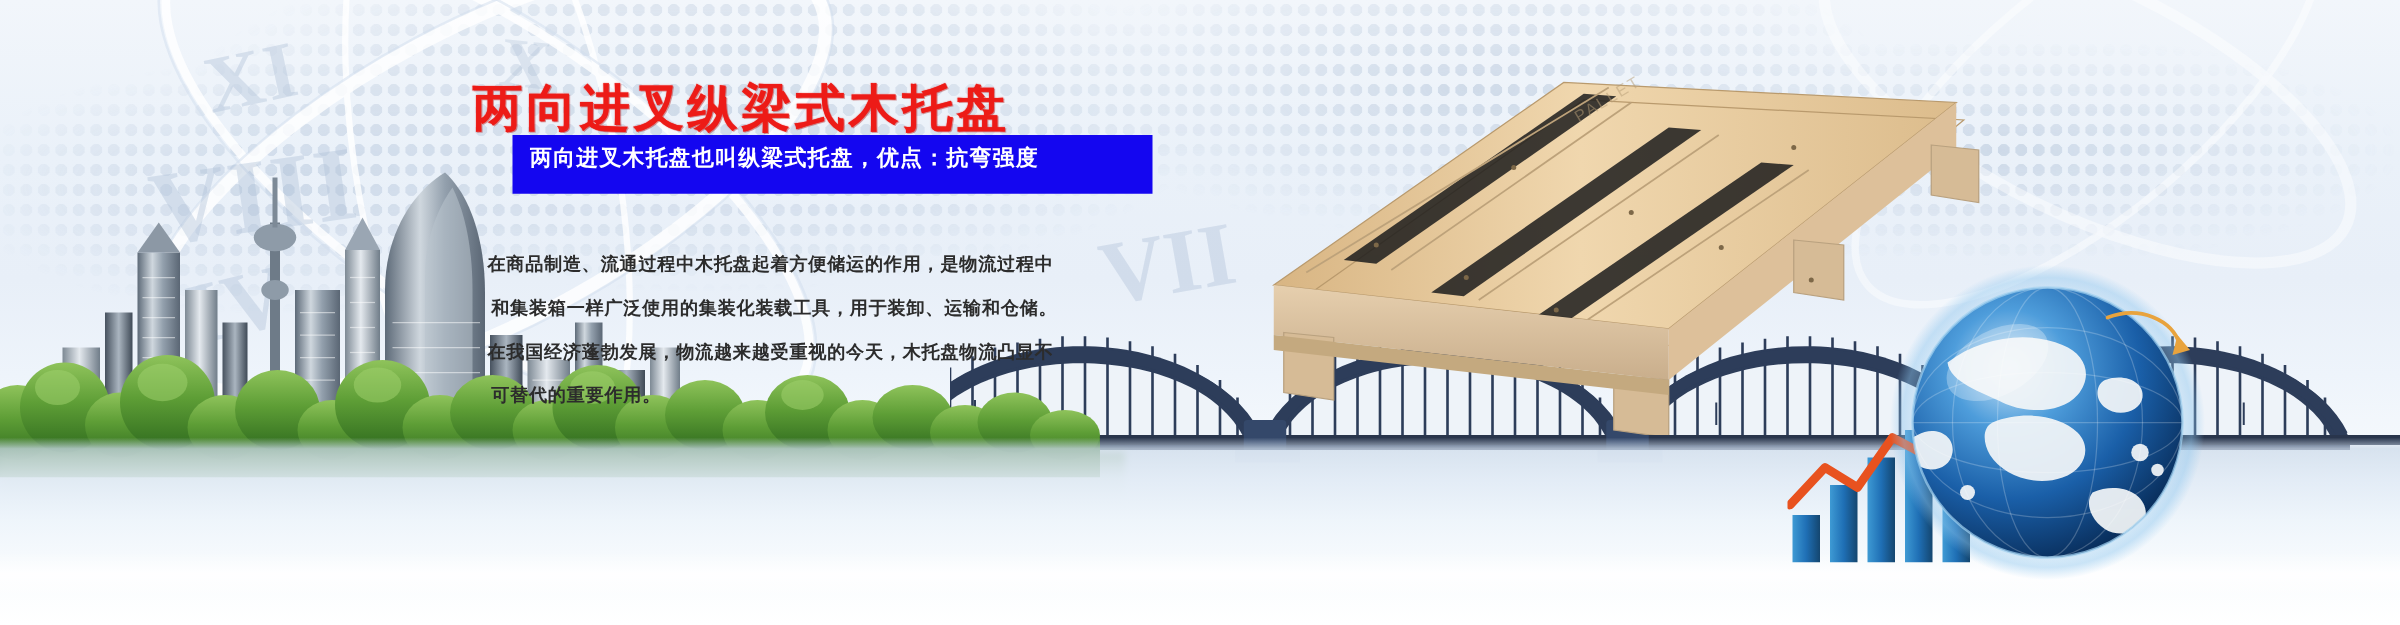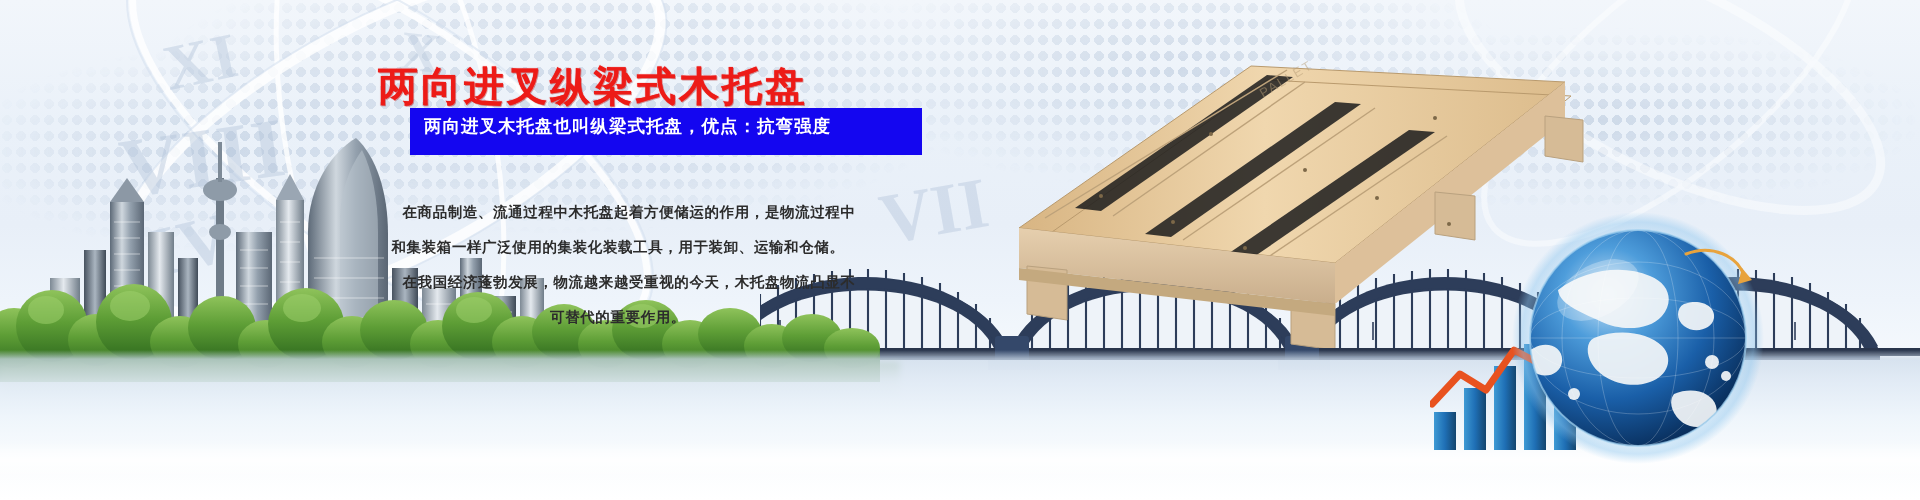--- a/index.html
+++ b/index.html
@@ -132,23 +132,22 @@
   }
   #body-copy p{
     margin:0 0 6px 0;
     color:#2c2c2c;
     font-family:Liberation Serif, serif;
     font-weight:600;
     font-size:14.5px;
     line-height:29px;
     letter-spacing:.6px;
     text-indent:22px;
-    text-align:center;
-  }
-  #body-copy p.noindent{text-indent:0;}
+  }
+  #body-copy p.noindent{text-indent:0;margin-left:25px;}
 </style>
 </head>
 <body>
 
 <div id="banner">
 
   <div class="layer" id="dot-grid"></div>
 
   <svg class="layer" id="orbits" viewBox="0 0 860 440">
     <g fill="none" stroke="#ffffff" stroke-opacity=".95">

